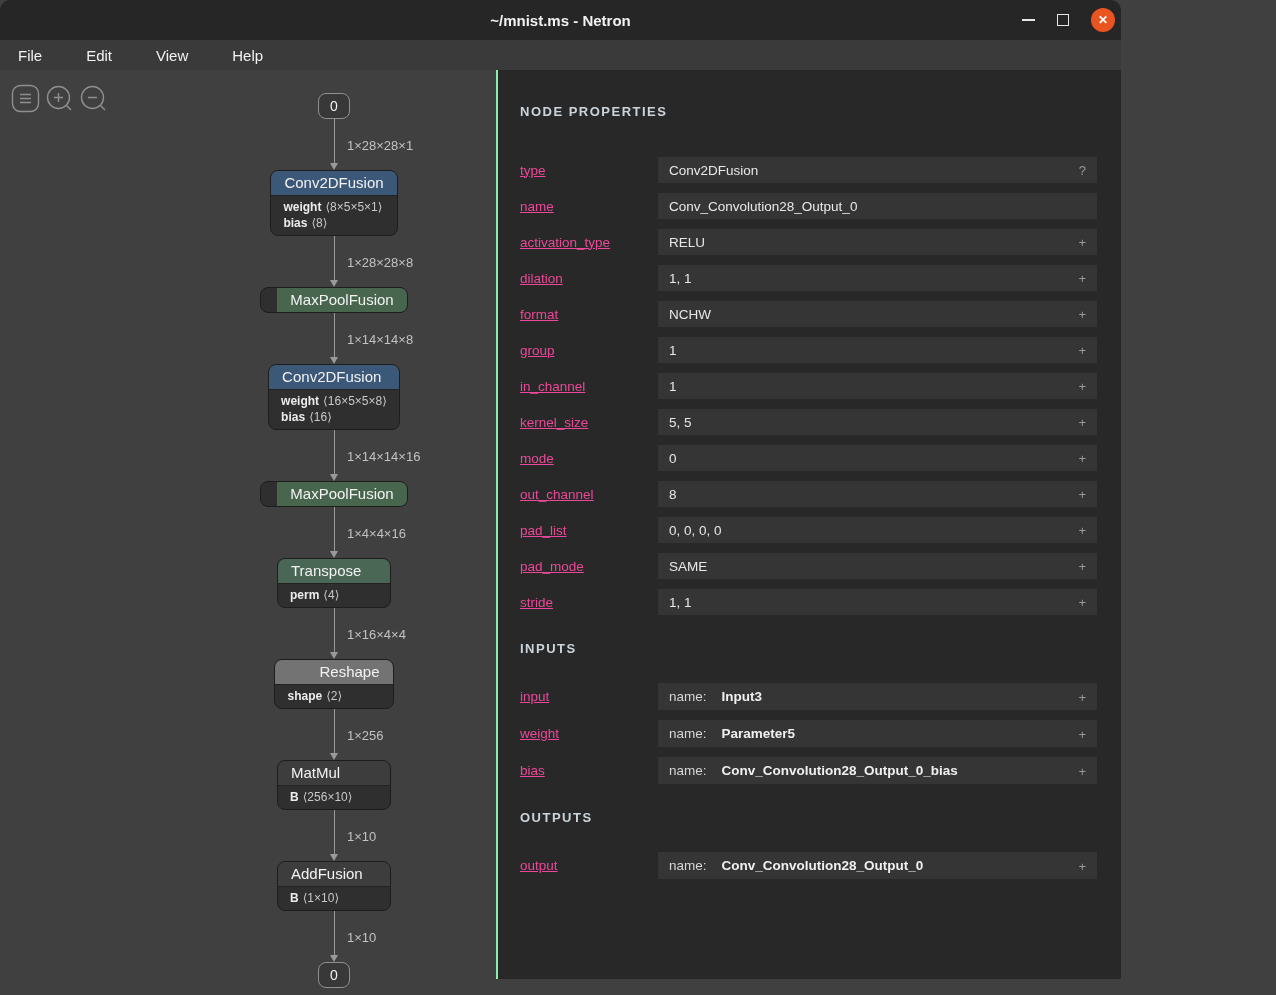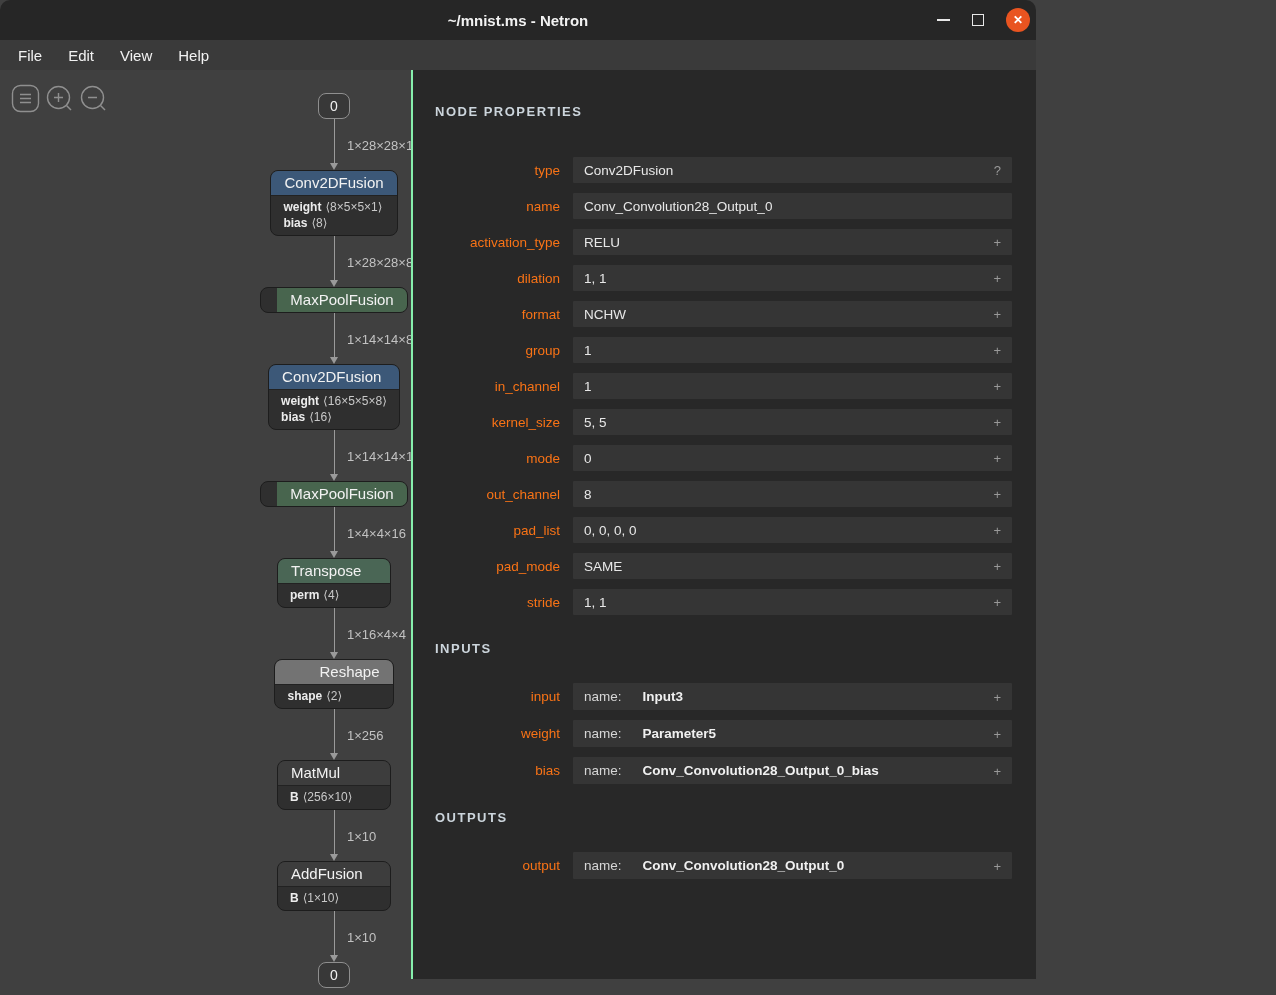--- a/index.html
+++ b/index.html
@@ -1,32 +1,32 @@
 <!DOCTYPE html>
 <html><head>
 <meta charset="utf-8">
 <style>
   * { margin:0; padding:0; box-sizing:border-box; }
   html,body { width:1276px; height:995px; overflow:hidden; background:#404040;
               font-family:"Liberation Sans", sans-serif; }
-  .window { position:relative; width:1036px; height:995px; border-radius:10px 10px 0 0; overflow:hidden; }
+  .window { position:relative; width:1121px; height:995px; border-radius:10px 10px 0 0; overflow:hidden; }
 
   
   .titlebar { position:absolute; top:0; left:0; right:0; height:40px; background:#262626;
               display:flex; align-items:center; justify-content:center; }
   .title-text { color:#f2f2f2; font-size:15px; font-weight:bold; }
   .win-controls { position:absolute; right:6px; top:0; height:40px; display:flex; align-items:center; gap:22px; }
   .btn-min { width:13px; height:0; border-top:2px solid #e8e8e8; cursor:default; }
   .btn-max { width:12px; height:12px; border:1.5px solid #e8e8e8; background:transparent; }
   .btn-close { width:24px; height:24px; border-radius:50%; background:#E95420; color:#fff;
                display:flex; align-items:center; justify-content:center; font-size:12px; font-weight:bold; }
 
   
   .menubar { position:absolute; top:40px; left:0; right:0; height:30px; background:#3a3a3a;
-             display:flex; align-items:center; padding-left:5px; }
+             display:flex; align-items:center; padding-left:5px;gap:18px; }
   .menu-item { color:#f2f2f2; font-size:15px; padding:4px 13px; }
 
   
   .graph-pane { position:absolute; top:70px; left:0; width:651px; bottom:0; background:#404040; }
   .toolbar { position:absolute; top:14px; left:11px; display:flex; gap:5px; }
   .tool { width:29px; height:29px; display:flex; align-items:center; justify-content:center; }
   .tool svg { stroke:#8f8f8f; fill:none; stroke-width:1.4; }
 
   .graph { position:absolute; left:0; top:23px; width:668px; display:flex; flex-direction:column; align-items:center; }
   .tnode { min-width:32px; height:26px; padding:0 9px; border:1.5px solid #8f8f8f; border-radius:8px;
@@ -50,28 +50,28 @@
   .param b { color:#ececec; font-weight:bold; margin-right:4px; }
 
   
   .panel { position:absolute; top:70px; right:0; width:625px; bottom:16px; background:#282828;
            border-left:2px solid #86efac; padding:34px 24px 0 22px; }
   .section-title { color:#ccd5dc; font-size:13px; font-weight:bold; letter-spacing:1.5px; }
   .panel-close { position:absolute; top:90px; right:28px; color:#9a9a9a; font-size:16px; line-height:16px; }
   .rows-gap-top { margin-top:38px; }
   .sec-head { margin:26px 0 27px 0; }
   .prop-row { display:flex; align-items:center; margin-bottom:10px; }
-  .prop-label { width:125px; flex-shrink:0; text-align:right; margin-right:13px;
-                color:#f97316; font-size:13.5px; white-space:nowrap; }
+  .prop-label { width:125px; flex-shrink:0; text-align:left; margin-right:13px;
+                color:#ec4899; font-size:13.5px; white-space:nowrap;text-decoration:underline; }
   .prop-field { flex:1; background:#353535; height:26px; display:flex; align-items:center;
                 padding:0 11px; color:#e8e8e8; font-size:13.5px; position:relative; border-radius:1px; }
   .io-field { height:27px; }
   .field-action { position:absolute; right:11px; top:50%; transform:translateY(-50%);
                   color:#999; font-size:13px; }
-  .io-prefix { color:#d6d6d6; margin-right:21px; }
+  .io-prefix { color:#d6d6d6; margin-right:15px; }
   .io-value { font-weight:bold; color:#f0f0f0; }
 </style>
 </head>
 <body>
 
 <div class="window">
 
   <div class="titlebar">
     <span class="title-text">~/mnist.ms - Netron</span>
     <div class="win-controls">

